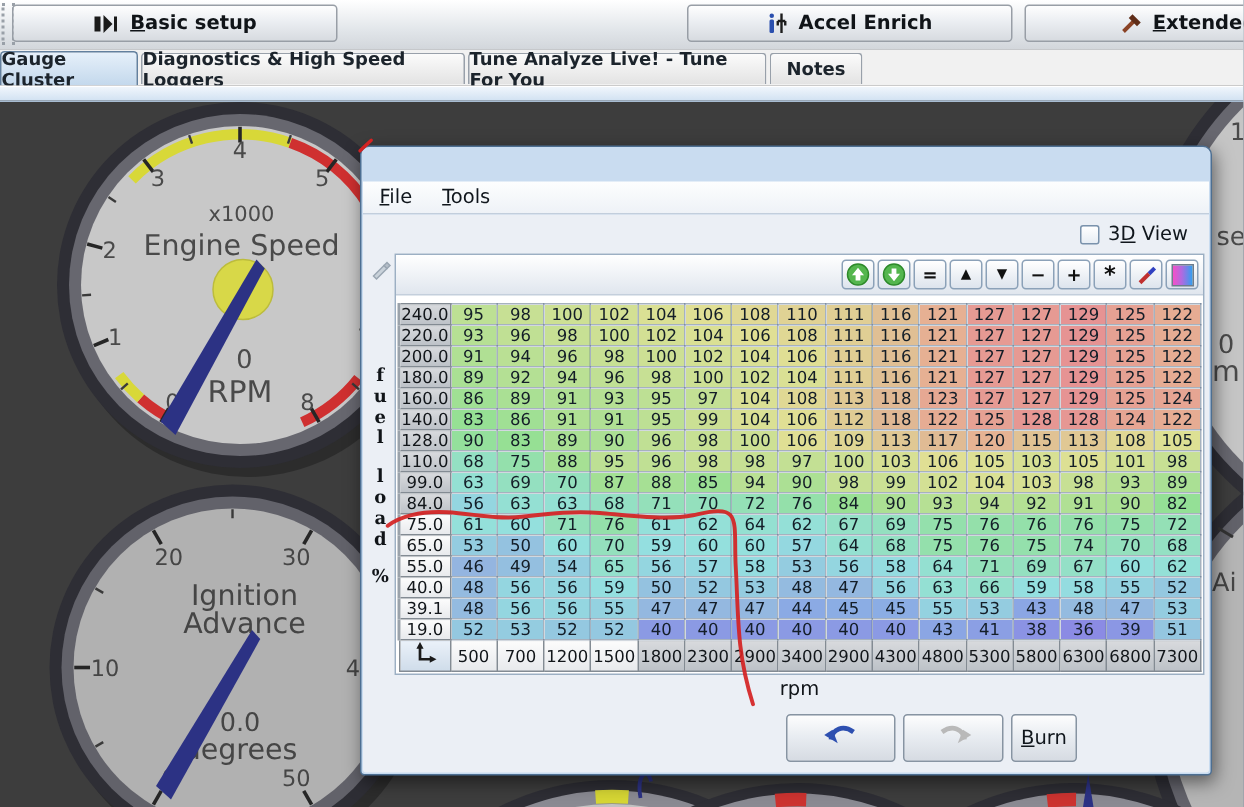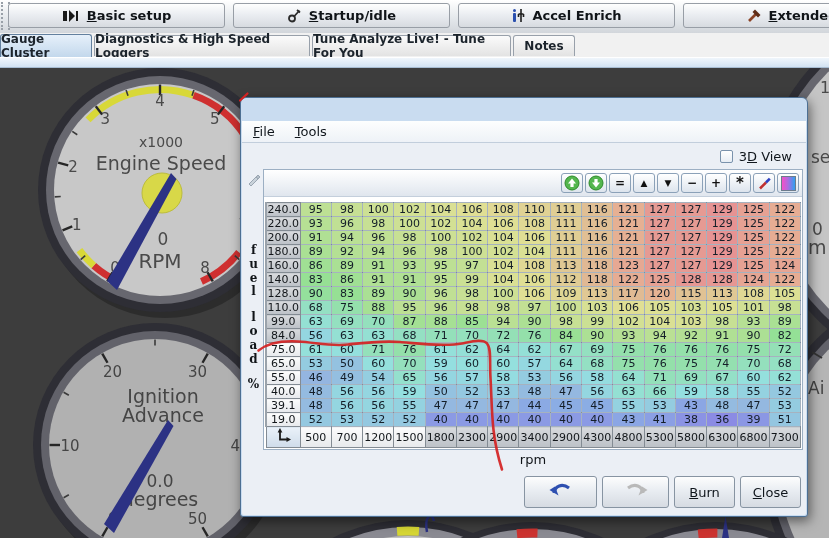--- a/index.html
+++ b/index.html
@@ -217,27 +217,20 @@
   <div class="app-toolbar">
     <div class="grip"></div>
     <div class="tb-btn" style="left:8px;width:217px;">
       <svg width="18" height="14">
           <rect x="1" y="2" width="4" height="10" fill="#1a1a1a"></rect>
           <polygon points="7,1 7,13 13,7" fill="#1a1a1a"></polygon>
           <rect x="14" y="2" width="2" height="10" fill="#1a1a1a"></rect>
         </svg>
       <span><u>B</u>asic setup</span>
     </div>
-    <div class="tb-btn" style="left:233px;width:217px;">
-      <svg width="15" height="15">
-          <circle cx="5" cy="10.5" r="3" fill="none" stroke="#2a2a2a" stroke-width="1.8"></circle>
-          <path d="M7,8.5 L12.5,2.5 M10,2 l3,2.5" fill="none" stroke="#2a2a2a" stroke-width="1.8"></path>
-        </svg>
-      <span><u>S</u>tartup/idle</span>
-    </div>
     <div class="tb-btn" style="left:458px;width:217px;">
       <svg width="14" height="16">
           <rect x="2" y="5" width="3" height="9" rx="1" fill="#2a4fae"></rect>
           <circle cx="3.5" cy="2.5" r="1.5" fill="#2a4fae"></circle>
           <path d="M10,1 v13 M7.5,6 h5 M7.5,6 v3 M12.5,6 v3" fill="none" stroke="#1d1d1d" stroke-width="1.6"></path>
         </svg>
       <span>Accel Enrich</span>
     </div>
     <div class="tb-btn" style="left:683px;width:217px;">
       <svg width="16" height="15">
@@ -683,25 +676,22 @@
             <path d="M21,6 C14,1 7,4 6,11" fill="none" stroke="#2d4fb0" stroke-width="3.2"></path>
             <polygon points="1.5,8 10.5,13.5 7,4.5" fill="#2d4fb0"></polygon>
           </svg>
       </div>
       <div class="dlg-btn" style="left:360px;width:67px;">
         <svg width="26" height="20">
             <path d="M5,6 C12,1 19,4 20,11" fill="none" stroke="#b9b9b9" stroke-width="3.2"></path>
             <polygon points="24.5,8 15.5,13.5 19,4.5" fill="#b9b9b9"></polygon>
           </svg>
       </div>
-      <div class="dlg-btn" style="left:432px;width:61px;">
+      <div class="dlg-btn" style="left:432px;width:44px;">
         <span><u>B</u>urn</span>
-      </div>
-      <div class="dlg-btn" style="left:498px;width:61px;">
-        <span><u>C</u>lose</span>
       </div>
     </div>
   </div>
 
   <svg id="annotation" viewBox="0 0 829 538">
     <path d="M258.5,350.5 C266,344.5 280,340.5 298,341.5 C316,342.5 330,346.5 348,344.5
              C366,342.5 382,340.5 400,342 C418,343.5 444,347 462,343.5
              C472,341.5 482.5,338.5 487,343.5 C491.5,348.5 489.5,362 490.5,378
              C491.5,395 491.5,412 493.5,430 C495.5,448 499,460 502,469.5" fill="none" stroke="#d42222" stroke-width="2.6" stroke-linecap="round" opacity="0.92"></path>
     <path d="M240,100.5 L247.5,93.5" stroke="#d42222" stroke-width="2.2" stroke-linecap="round"></path>

